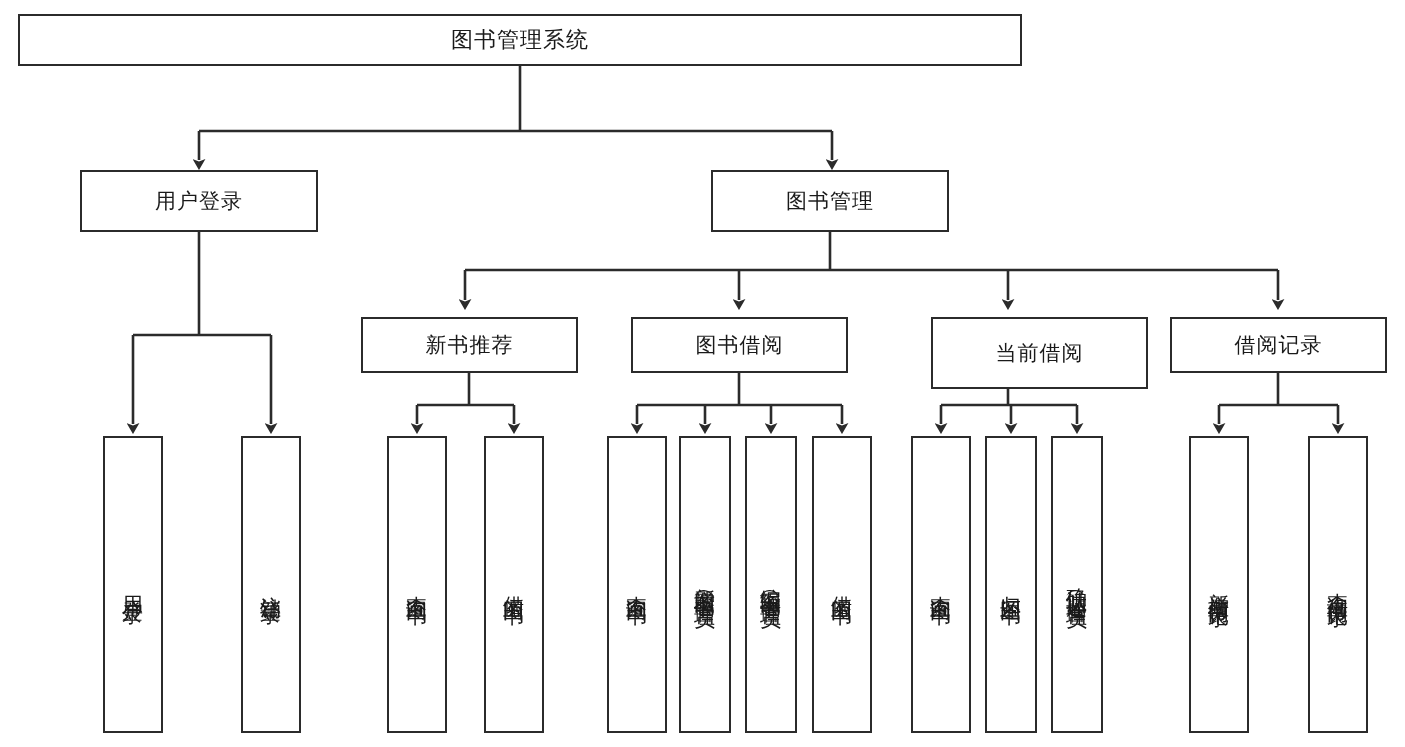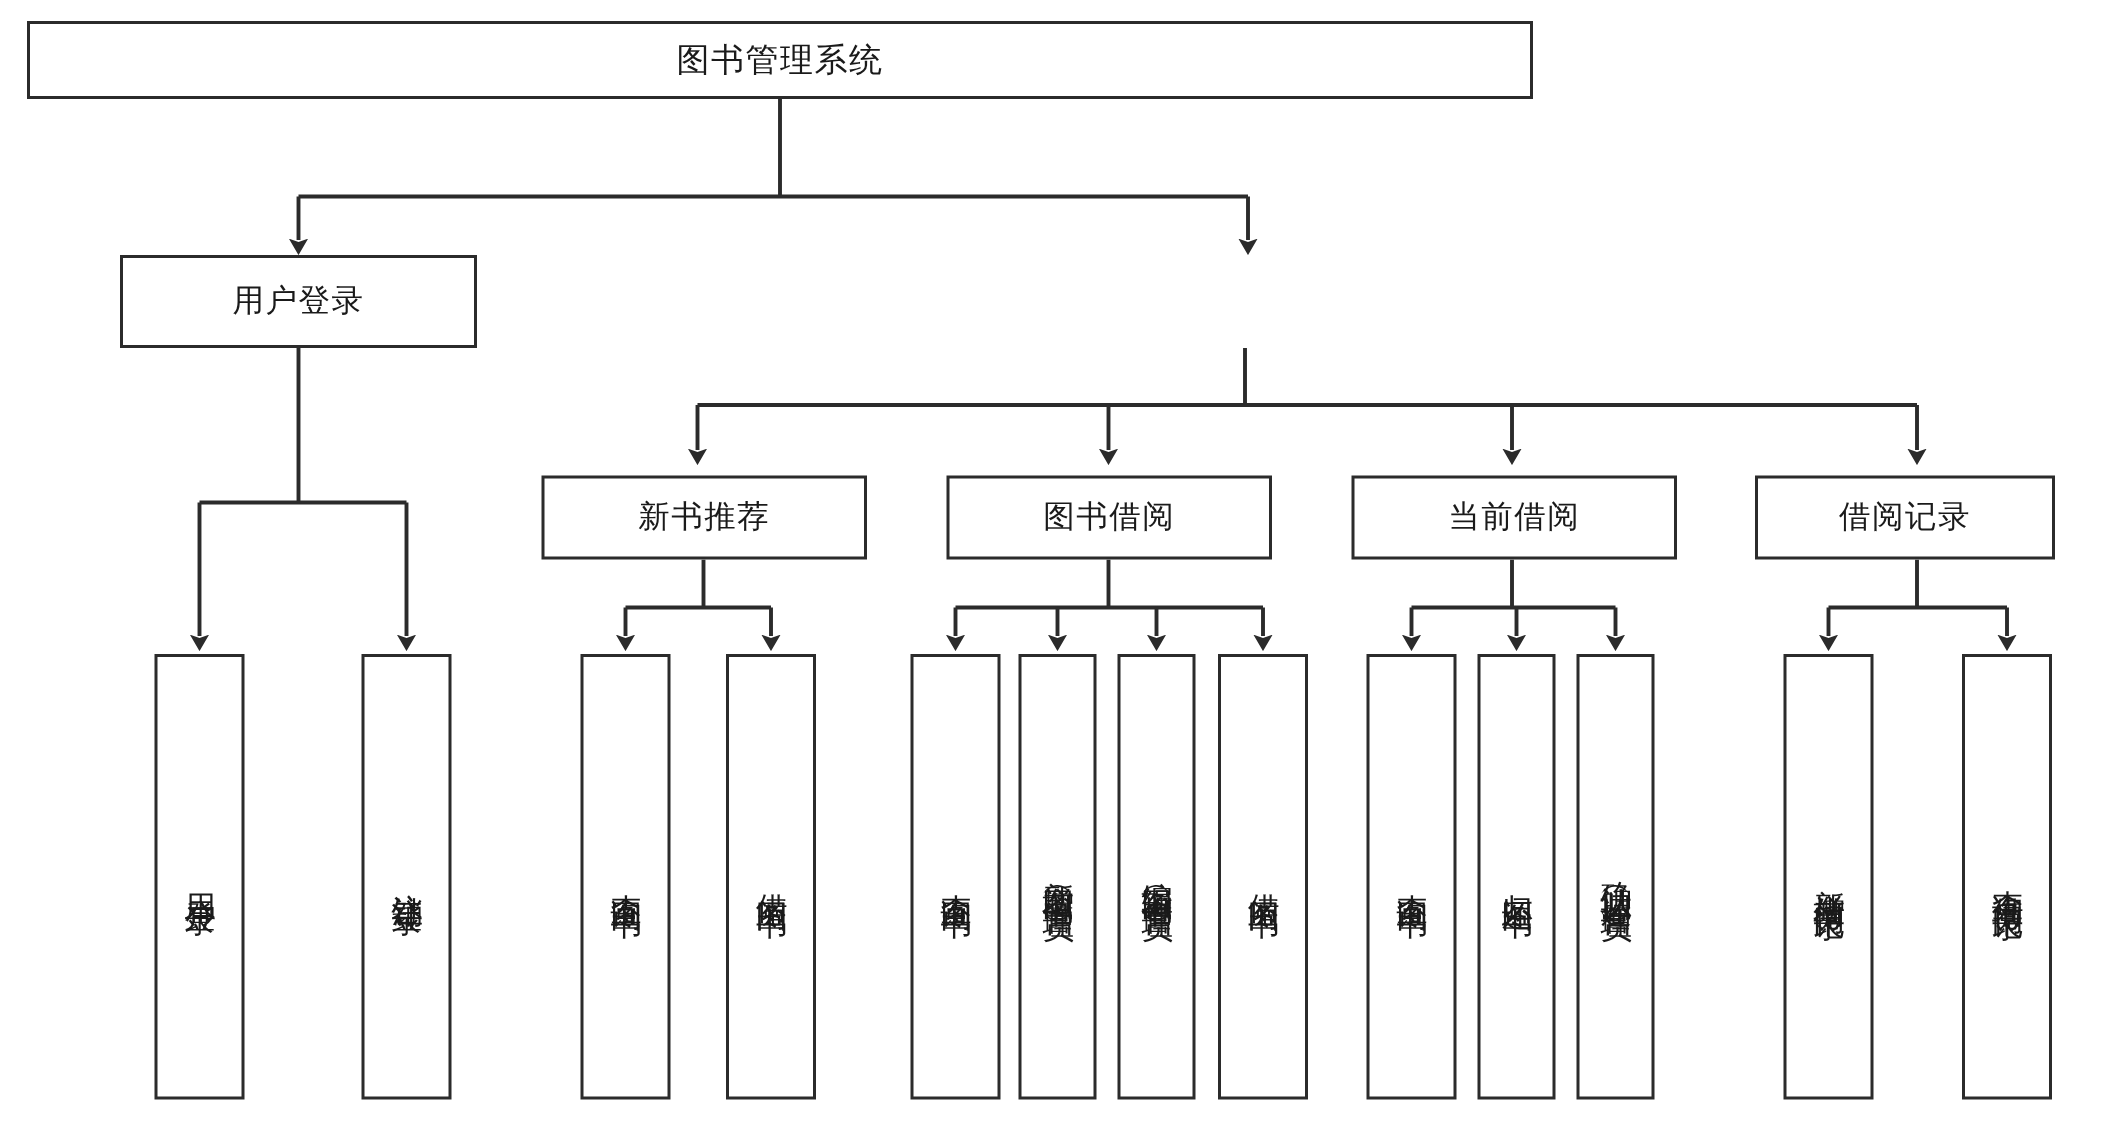--- a/index.html
+++ b/index.html
@@ -133,31 +133,34 @@
     </g>
   </svg>
 
   <div class="node h root" style="left:18px; top:14px; width:1004px; height:52px;">
     <span class="label">图书管理系统</span>
   </div>
 
   <div class="node h" style="left:80px; top:170px; width:238px; height:62px;">
     <span class="label">用户登录</span>
   </div>
+  <div class="node h" style="left:711px; top:170px; width:238px; height:62px;">
+    <span class="label">图书管理</span>
+  </div>
 
   <div class="node h" style="left:631px; top:317px; width:217px; height:56px;">
     <span class="label">图书借阅</span>
   </div>
   <div class="node h" style="left:361px; top:317px; width:217px; height:56px;">
     <span class="label">新书推荐</span>
   </div>
-  <div class="node h" style="left:901px; top:317px; width:217px; height:56px;">
+  <div class="node h" style="left:931px; top:317px; width:217px; height:72px;">
     <span class="label">当前借阅</span>
   </div>
-  <div class="node h" style="left:1170px; top:317px; width:200px; height:56px;">
+  <div class="node h" style="left:1170px; top:317px; width:217px; height:56px;">
     <span class="label">借阅记录</span>
   </div>
 
   <div class="node v" style="left:103px; top:436px; width:60px; height:297px;">
     <span class="label">用户登录</span>
   </div>
   <div class="node v" style="left:241px; top:436px; width:60px; height:297px;">
     <span class="label">注销登录</span>
   </div>
   <div class="node v" style="left:387px; top:436px; width:60px; height:297px;">

